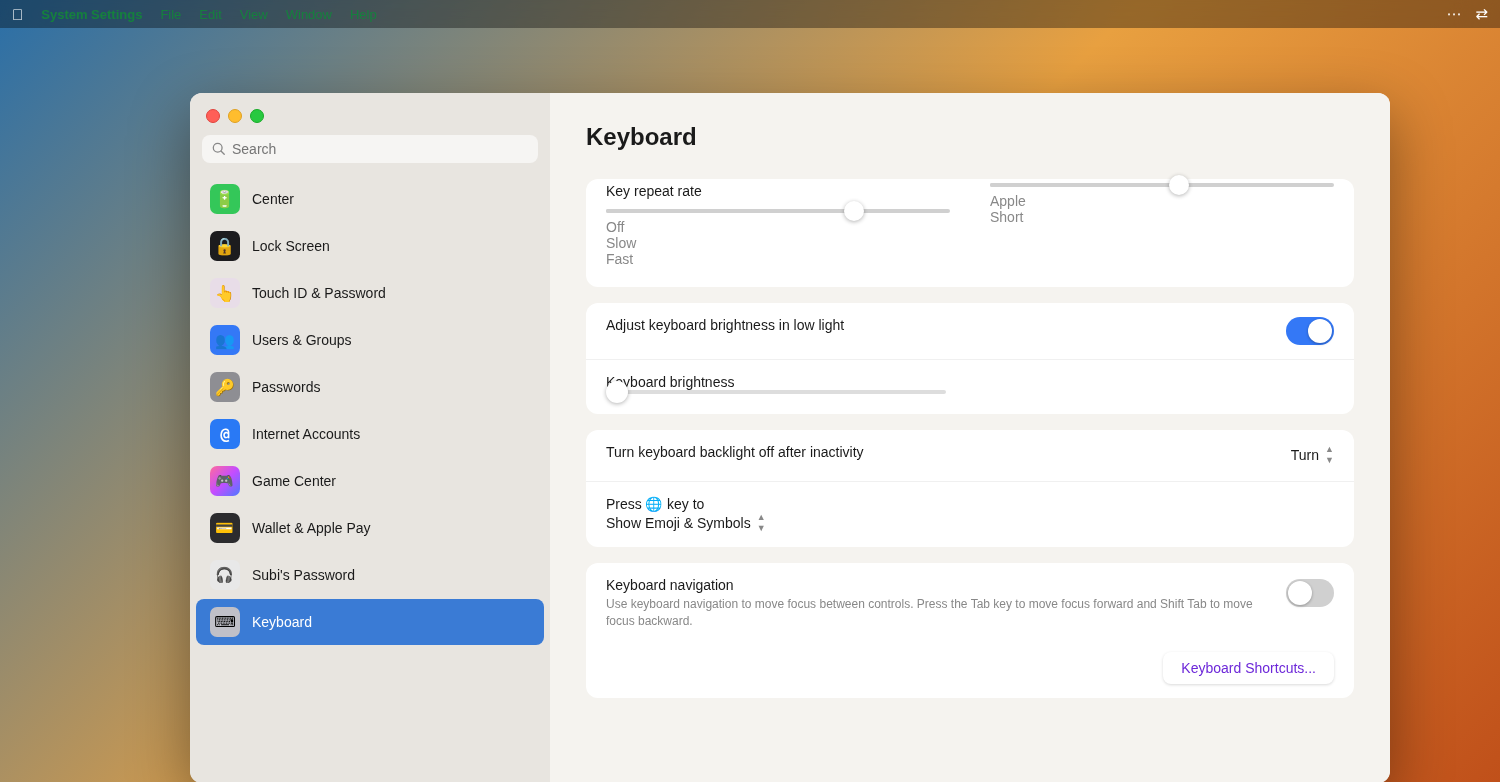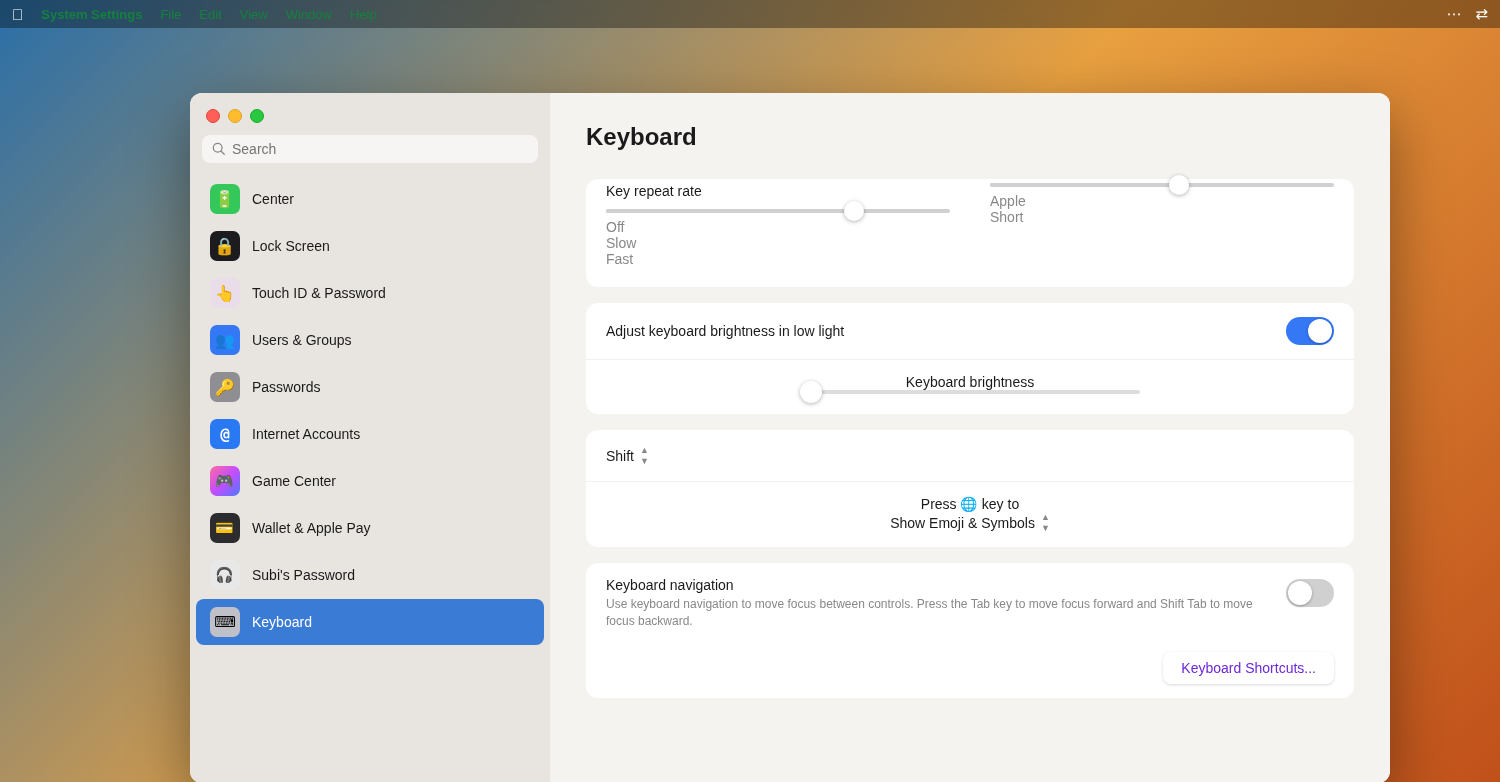--- a/index.html
+++ b/index.html
@@ -180,21 +180,21 @@
     .settings-card {
       background: white;
       border-radius: 12px;
       padding: 0;
       margin-bottom: 16px;
       overflow: hidden;
     }
 
     .setting-row {
       display: flex;
-      align-items: center;
+      align-items: flex-start;
       padding: 14px 20px;
       border-bottom: 1px solid #f0f0f0;
       min-height: 52px;
     }
     .setting-row:last-child {
       border-bottom: none;
       flex-direction: column;
     }
 
     .setting-label {
@@ -464,22 +464,23 @@
         <div style="display:flex; align-items:center; gap:8px; min-width:340px;">
           <div class="slider-track" style="flex:1; height:4px; background:#ddd; position:relative;">
             <div class="slider-thumb" style="left: 0px; width:22px; height:22px; top:50%; transform:translateY(-50%);"></div>
           </div>
         </div>
       </div>
     </div>
 
     <div class="settings-card">
       <div class="setting-row">
+        <span class="setting-label">Turn keyboard backlight off after inactivity</span>
         <div class="dropdown-stepper">
-          <span>Shift</span>
+          <span>Turn</span>
           <div class="stepper-arrows">
             <span>▲</span>
             <span>▼</span>
           </div>
         </div>
       </div>
       <div class="setting-row">
         <span class="setting-label">Press 🌐 key to</span>
         <div class="dropdown-stepper">
           <span>Show Emoji &amp; Symbols</span>

